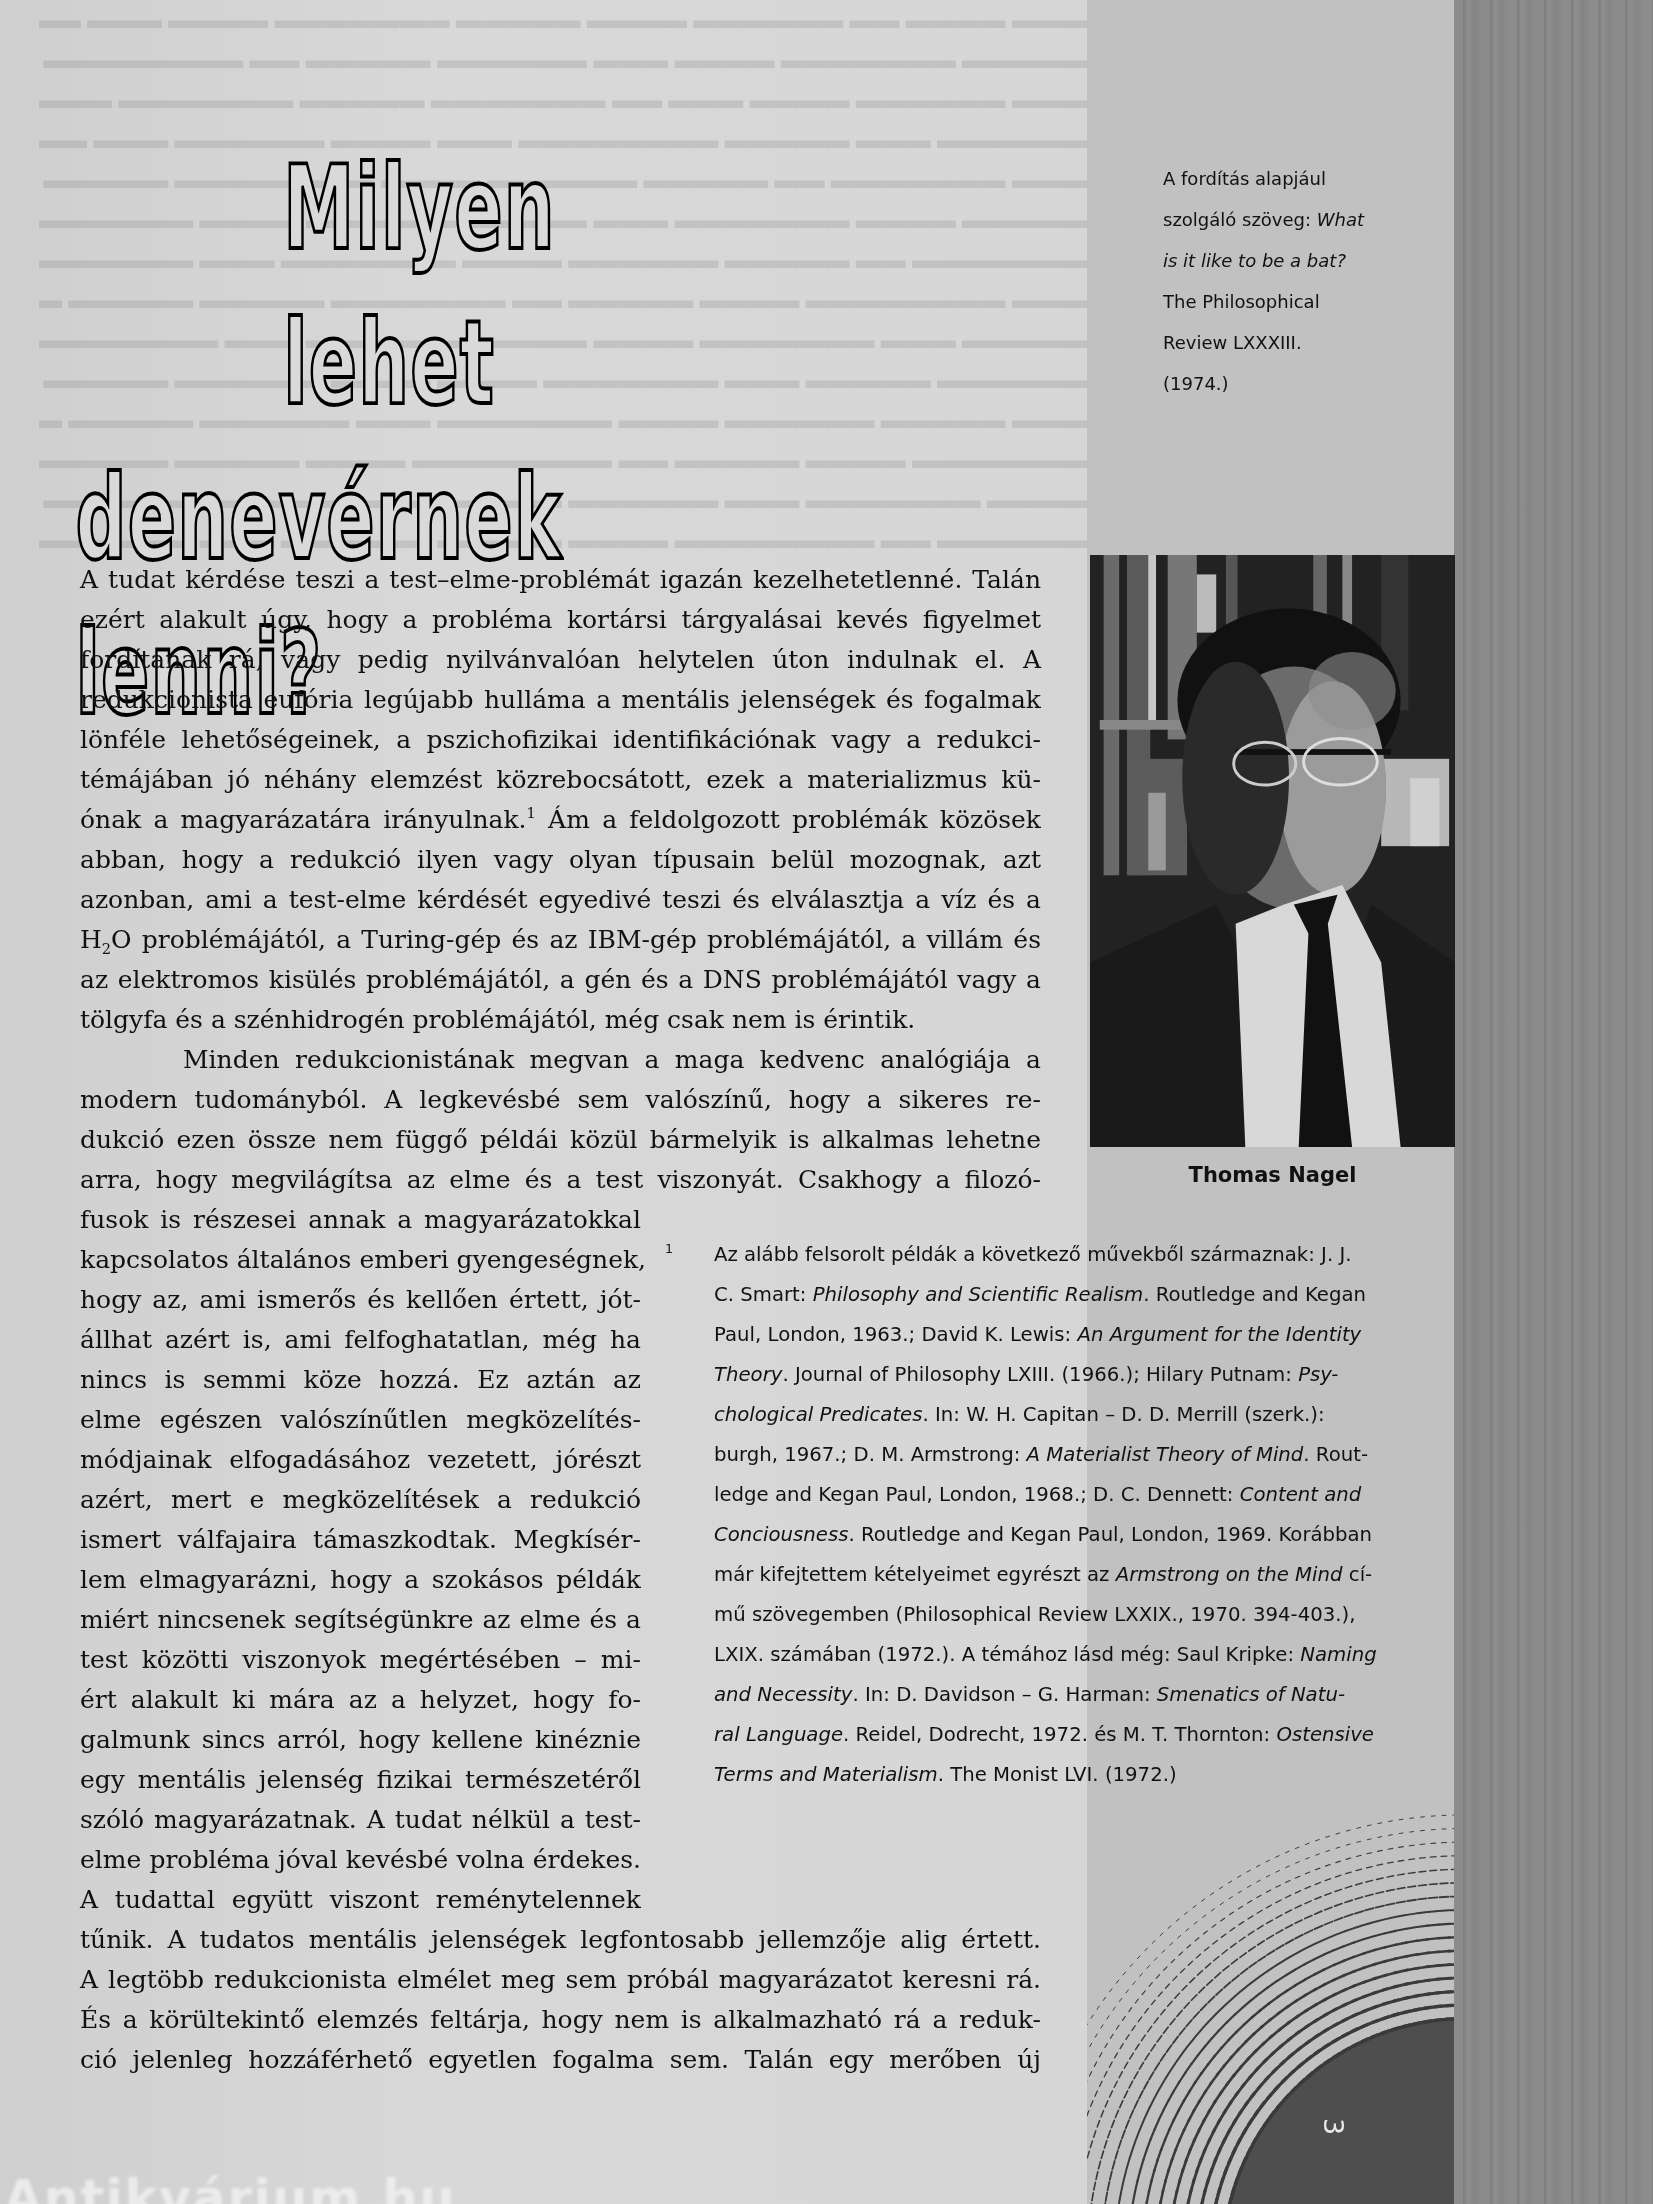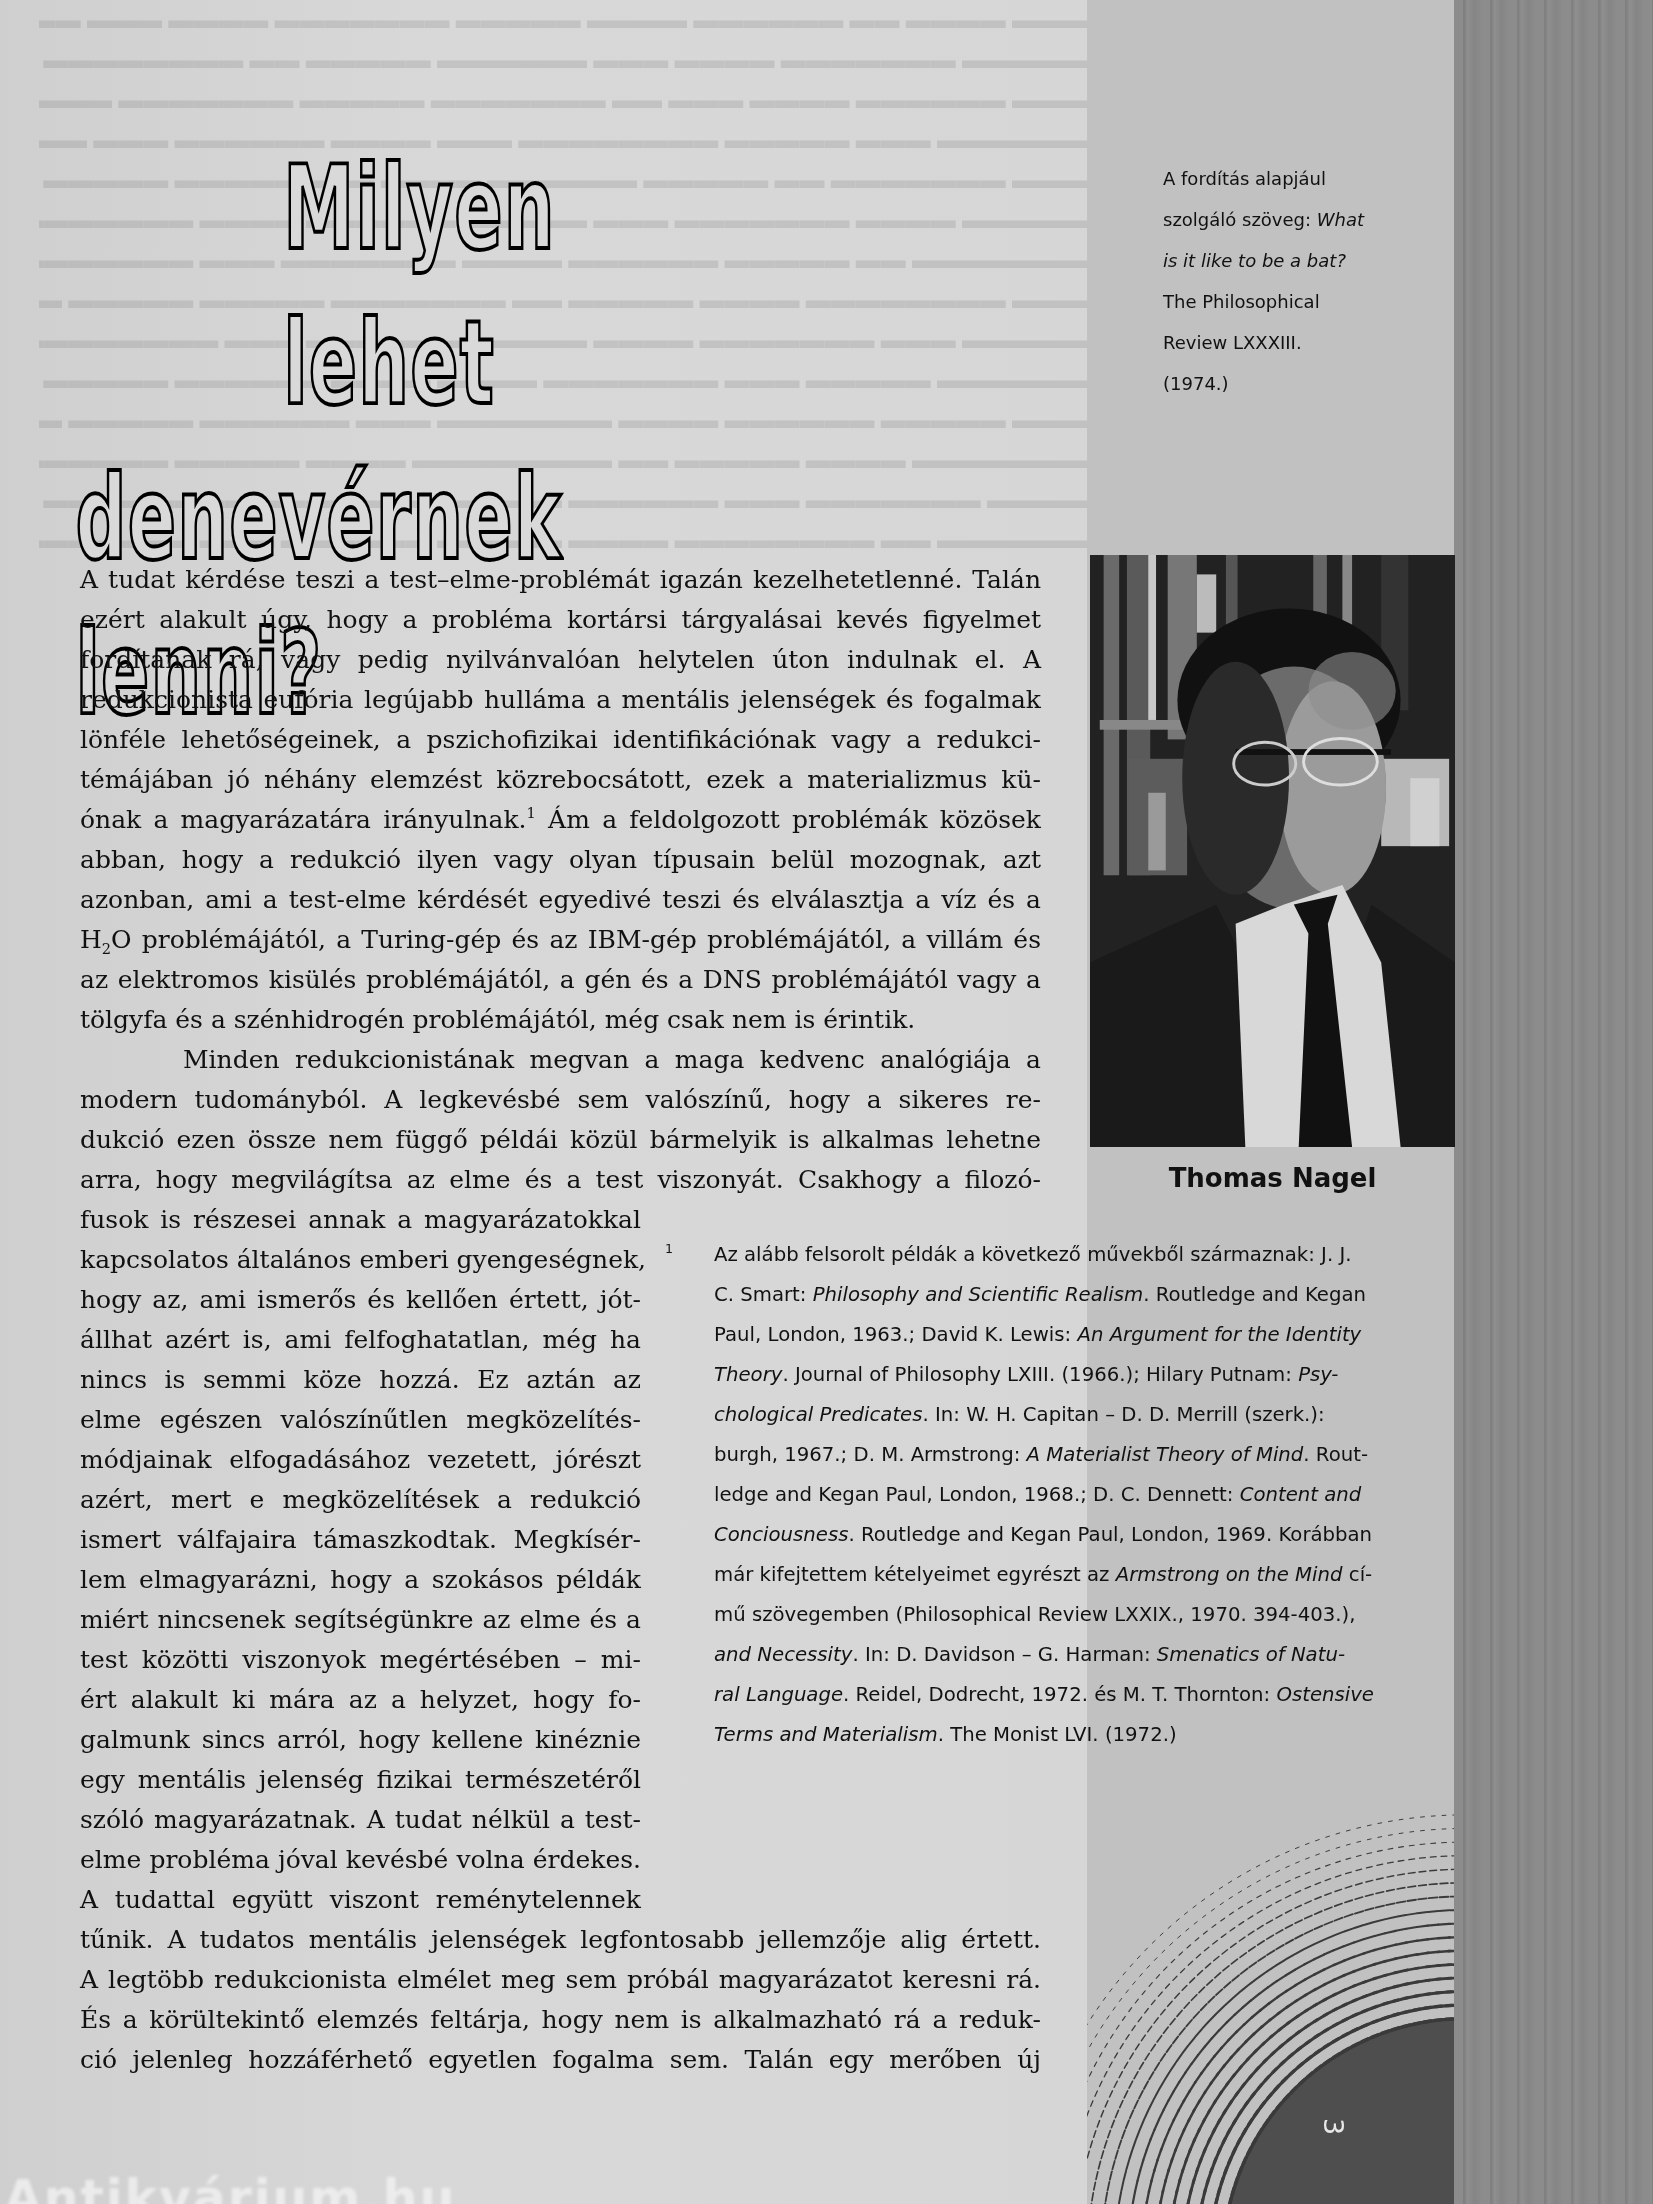--- a/index.html
+++ b/index.html
@@ -38,21 +38,21 @@
     position: absolute; left: 1163px; top: 158px; width: 291px;
     font-family: "DejaVu Sans", sans-serif; font-size: 18px; line-height: 41px; color: #111;
   }
   .source i { }
   .photo {
     position: absolute; left: 1090px; top: 555px; width: 365px; height: 592px;
     background: #1e1e1e; overflow: hidden;
   }
   .caption {
     position: absolute; left: 1090px; top: 1163px; width: 365px; text-align: center;
-    font-family: "DejaVu Sans", sans-serif; font-weight: bold; font-size: 26px; color: #111;
+    font-family: "DejaVu Sans", sans-serif; font-weight: bold; font-size: 21px; color: #111;
   }
   .body-text {
     position: absolute; left: 80px; top: 560px;
     font-family: "DejaVu Serif", serif; font-size: 25px; line-height: 40px; color: #111;
   }
   .body-text .ln { display: block; white-space: nowrap; text-align: justify; text-align-last: justify; }
   .body-text .wide { width: 961px; }
   .body-text .narrow { width: 561px; }
   .body-text .last { text-align-last: left; }
   .body-text .indent { padding-left: 103px; box-sizing: border-box; }
@@ -1005,20 +1005,21 @@
       <span class="ln"><span>Az alább felsorolt példák a következő művekből származnak: J. J.</span></span>
       <span class="ln"><span>C. Smart: </span><i>Philosophy and Scientific Realism</i><span>. Routledge and Kegan</span></span>
       <span class="ln"><span>Paul, London, 1963.; David K. Lewis: </span><i>An Argument for the Identity</i></span>
       <span class="ln"><i>Theory</i><span>. Journal of Philosophy LXIII. (1966.); Hilary Putnam: </span><i>Psy-</i></span>
       <span class="ln"><i>chological Predicates</i><span>. In:  W. H. Capitan – D. D. Merrill (szerk.):</span></span>
       <span class="ln"><span>burgh, 1967.; D. M. Armstrong: </span><i>A Materialist Theory of Mind</i><span>. Rout-</span></span>
       <span class="ln"><span>ledge and Kegan Paul, London, 1968.; D. C. Dennett: </span><i>Content and</i></span>
       <span class="ln"><i>Conciousness</i><span>. Routledge and Kegan Paul, London, 1969. Korábban</span></span>
       <span class="ln"><span>már kifejtettem kételyeimet egyrészt az </span><i>Armstrong on the Mind</i><span> cí-</span></span>
       <span class="ln"><span>mű szövegemben (Philosophical Review LXXIX., 1970. 394-403.),</span></span>
+      <span class="ln"><span>LXIX. számában (1972.). A témához lásd még: Saul Kripke: </span><i>Naming</i></span>
       <span class="ln"><i>and Necessity</i><span>. In: D. Davidson – G. Harman: </span><i>Smenatics of Natu-</i></span>
       <span class="ln"><i>ral Language</i><span>. Reidel, Dodrecht, 1972. és M. T. Thornton: </span><i>Ostensive</i></span>
       <span class="ln"><i>Terms and Materialism</i><span>. The Monist LVI. (1972.)</span></span>
     </div>
 </div>
 
 <div class="pagenum">3</div>
 <div class="watermark">Antikvárium.hu</div>
 
 

